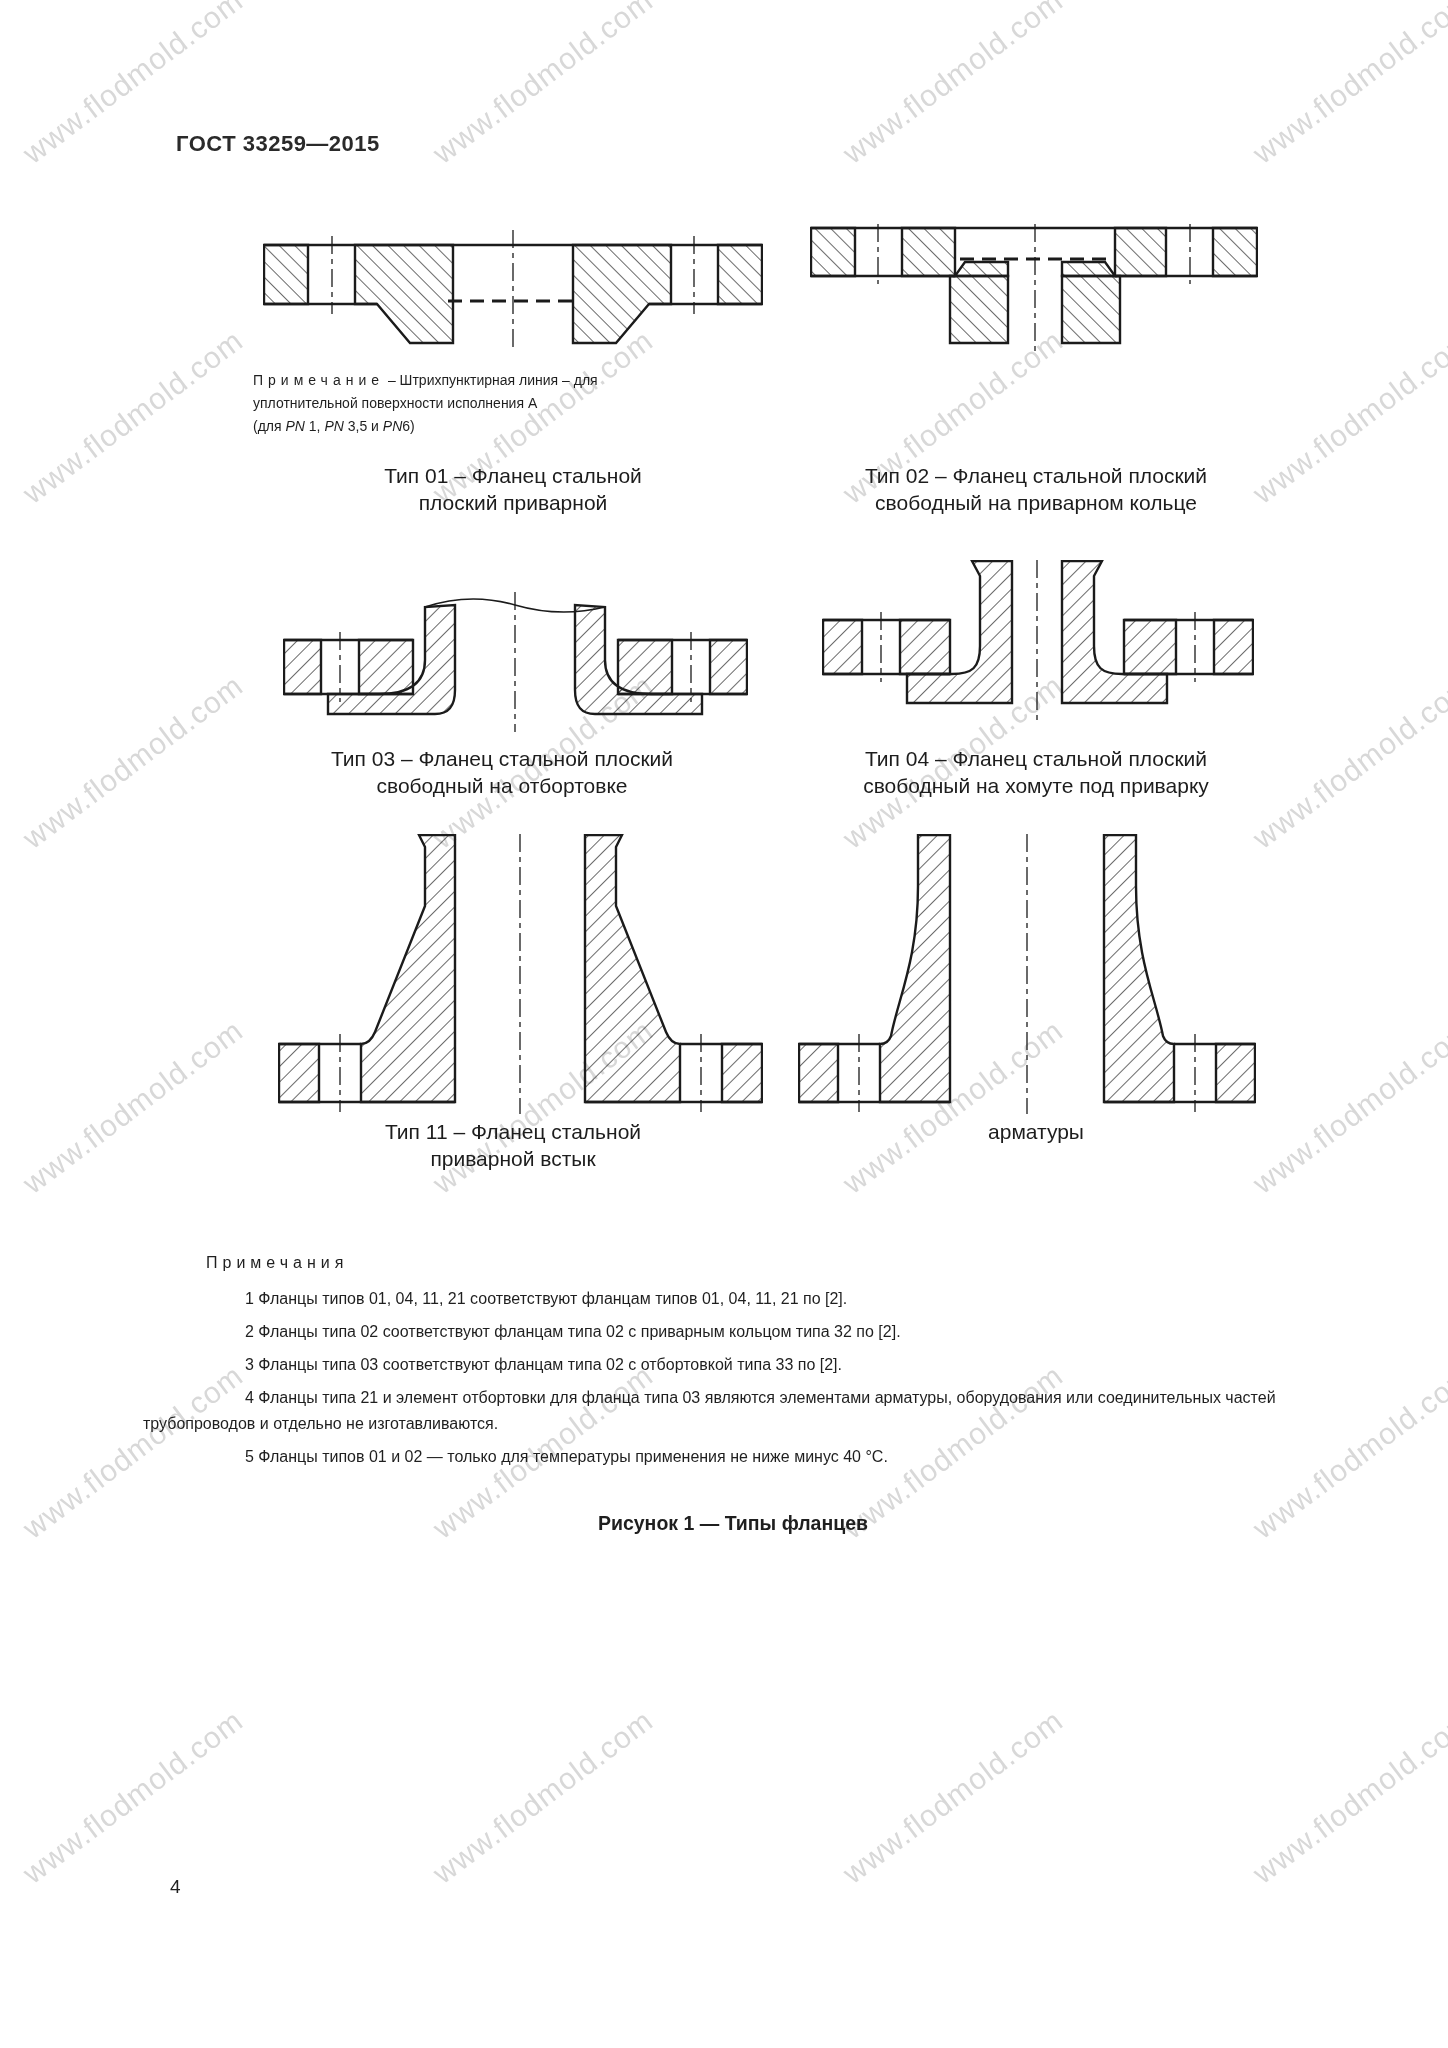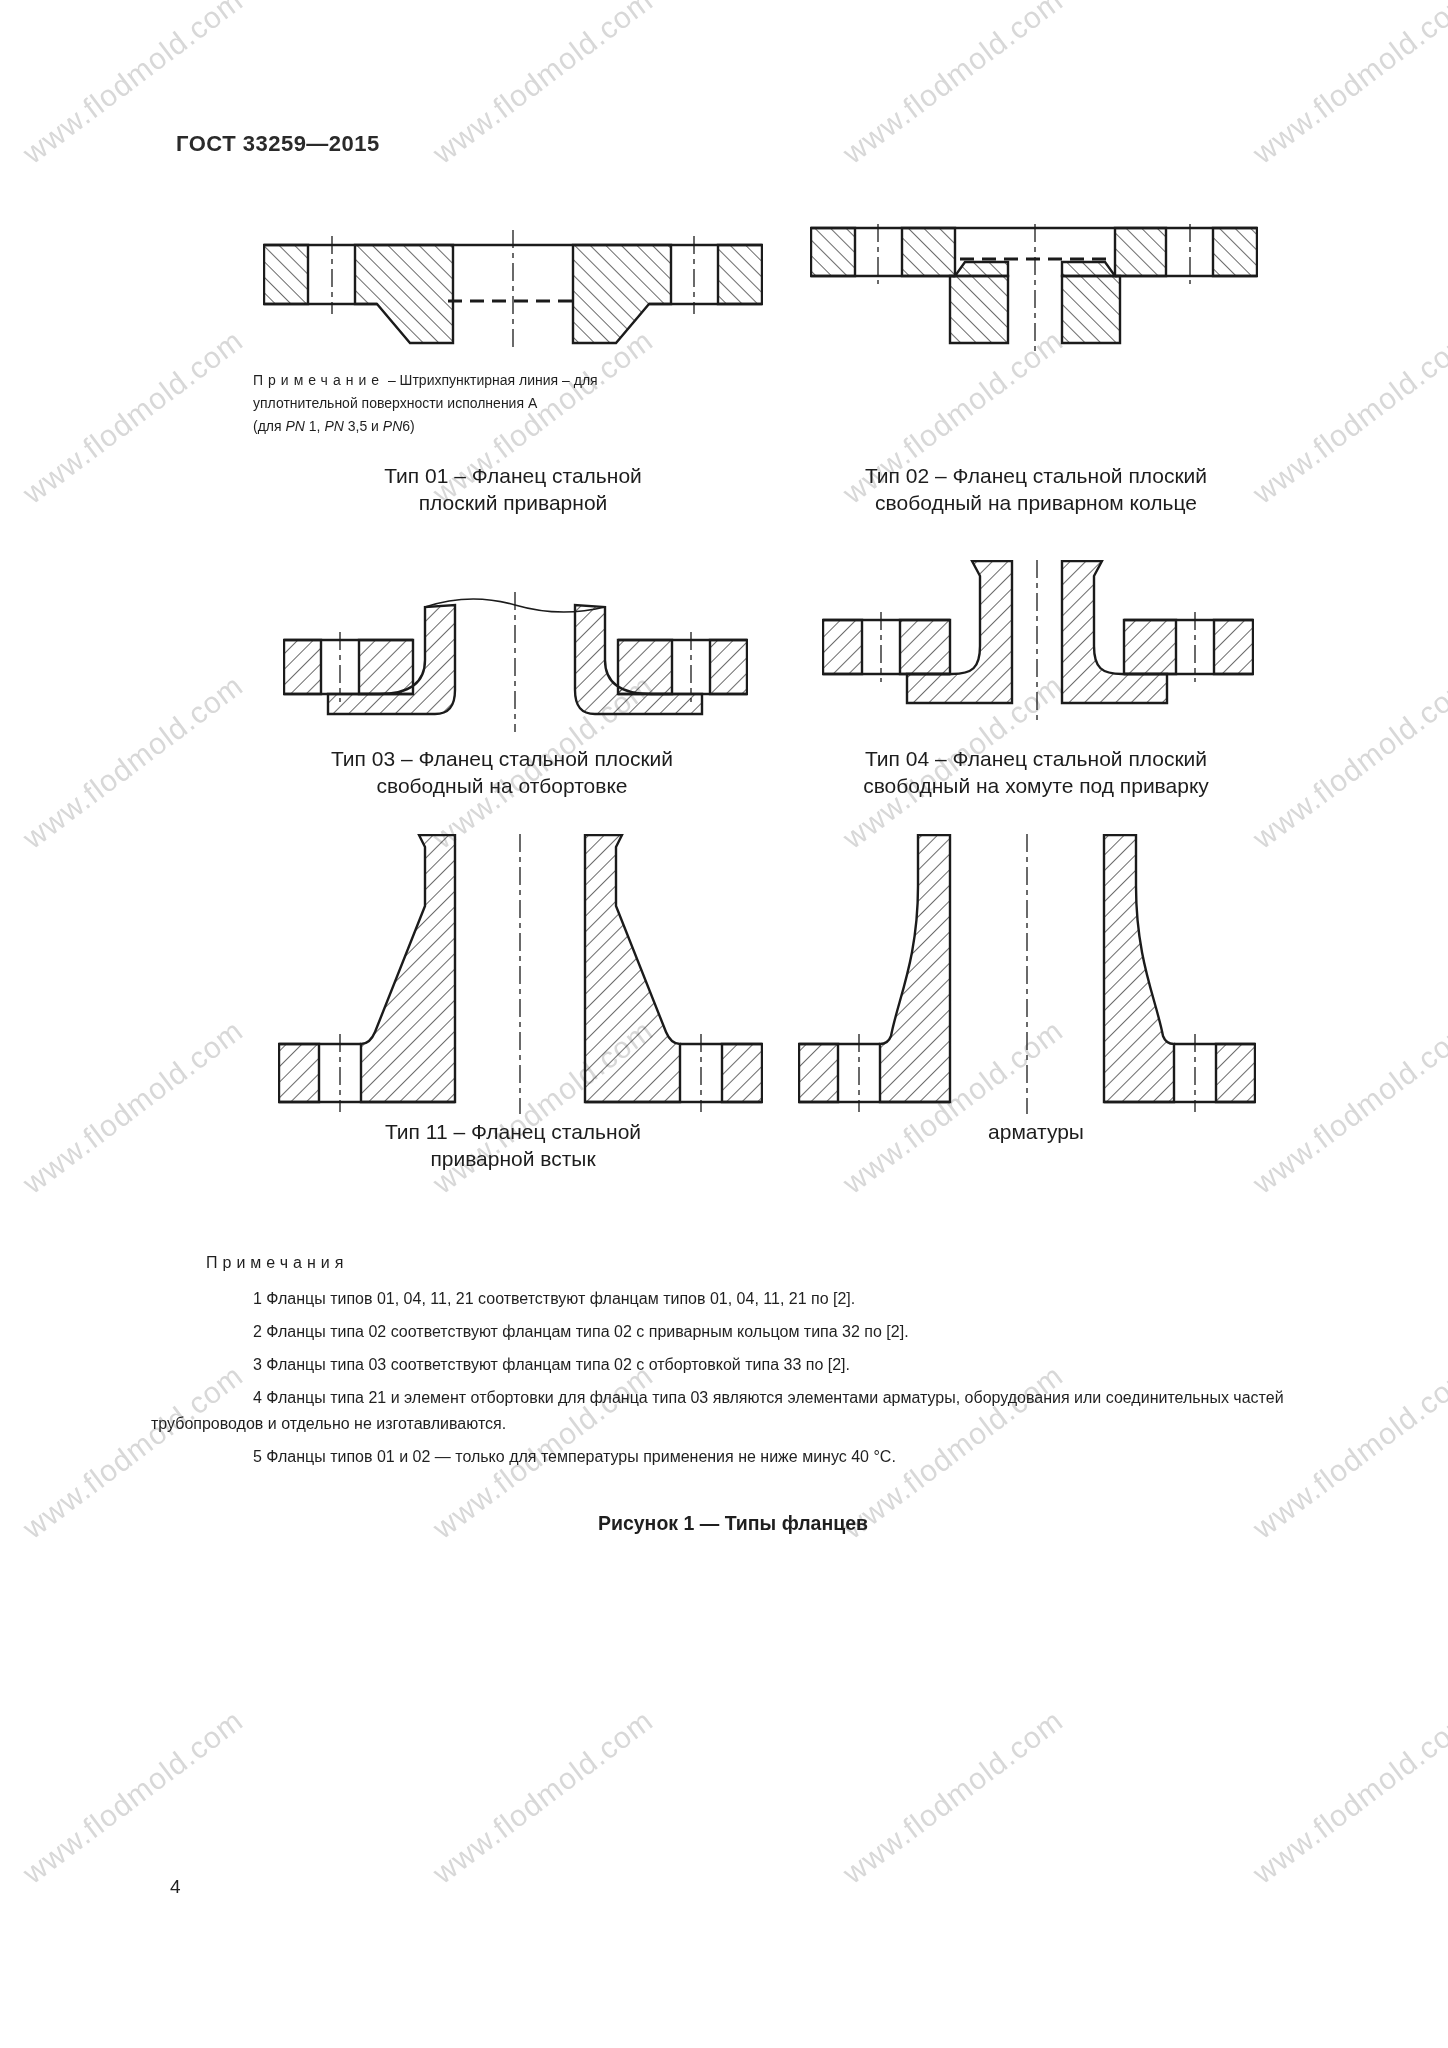--- a/index.html
+++ b/index.html
@@ -8,21 +8,21 @@
   .wm{position:absolute;font-size:30px;letter-spacing:1px;white-space:nowrap;
       transform:rotate(-37deg);pointer-events:none;}
   .hdr{position:absolute;left:176px;top:131px;font-size:22px;font-weight:bold;letter-spacing:.5px;color:#2a2a2a;}
   .fig-note{position:absolute;left:253px;top:369px;width:510px;font-size:14px;line-height:23px;}
   .lsp{letter-spacing:5px;}
   .fig-note em, .itpn{font-style:italic;}
   .cap{position:absolute;text-align:center;font-size:21px;line-height:27px;color:#1d1d1d;}
   .cap div{white-space:nowrap;}
   .notes{position:absolute;left:135px;top:1250px;width:1196px;font-size:16px;line-height:26px;}
   .notes-title{letter-spacing:5px;margin:0 0 10px 71px;}
-  .notes p{margin:0 0 7px 16px;text-indent:102px;}
+  .notes p{margin:0 0 7px 8px;text-indent:102px;}
   .fig-cap{position:absolute;left:135px;top:1512px;width:1196px;text-align:center;font-size:19.5px;font-weight:bold;}
   .pgnum{position:absolute;left:170px;top:1876px;font-size:19px;}
   .drw{position:absolute;}
   .drw path,.drw line{stroke:#1b1b1b;stroke-linejoin:miter;}
   .hch{stroke-width:2.4;}
   .oln{fill:none;stroke-width:2.4;}
   .thin{fill:none;stroke-width:1.6;}
   .cl{fill:none;stroke-width:1.3;stroke-dasharray:18 5 5 5;}
   .seal{fill:none;stroke-width:2.8;stroke-dasharray:14 8;}
 </style>

